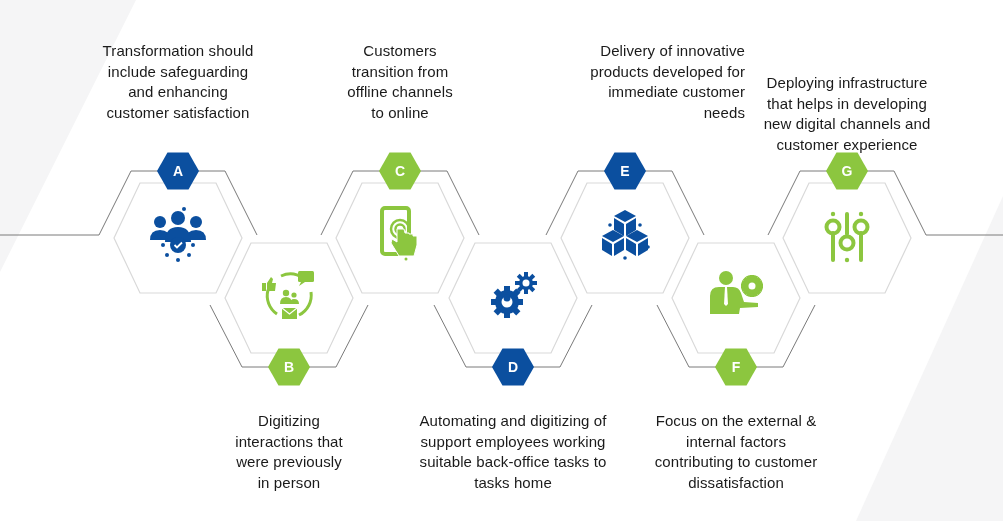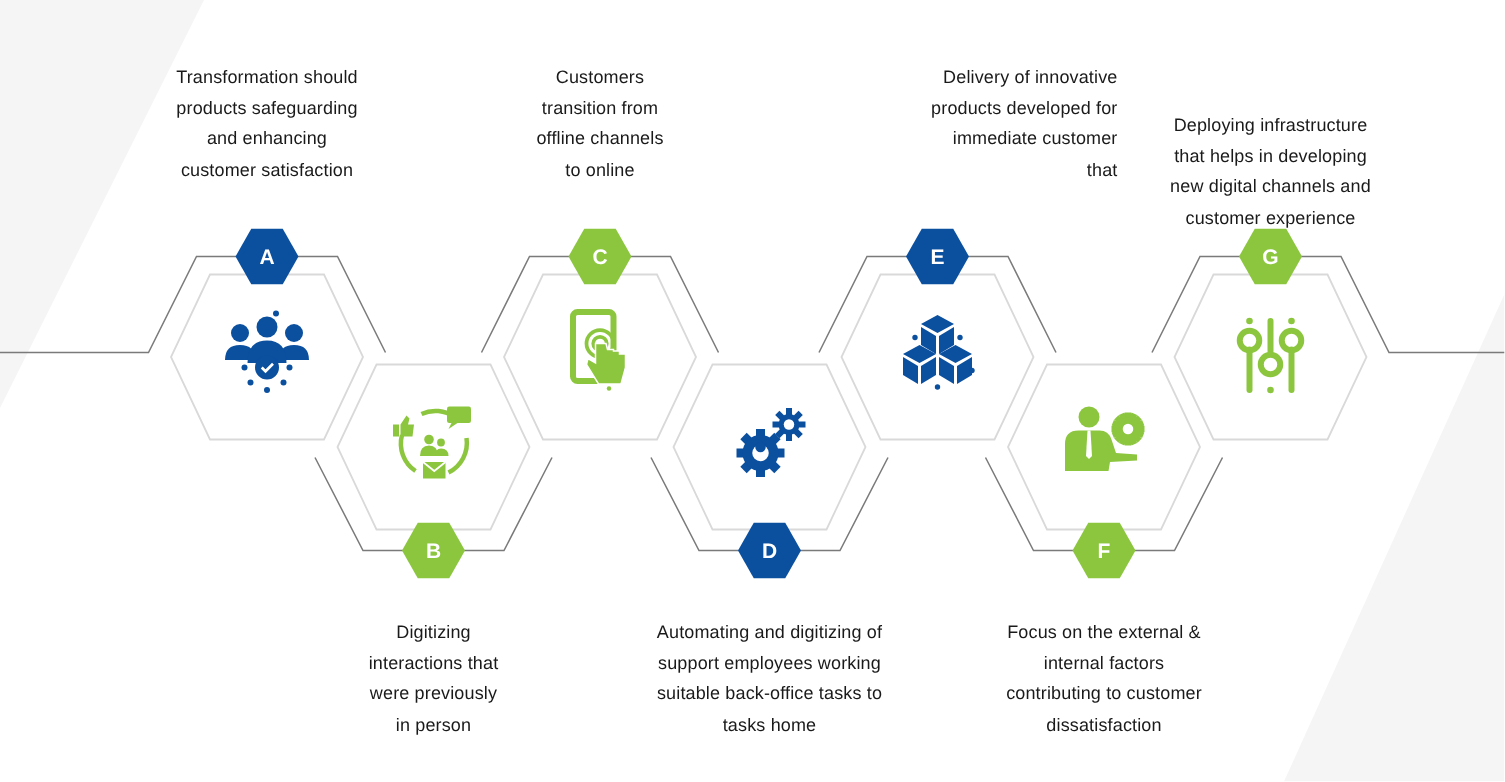--- a/index.html
+++ b/index.html
@@ -1,20 +1,20 @@
 <!DOCTYPE html>
 <html><head>
 <meta charset="utf-8">
 <style>
   html, body { margin: 0; padding: 0; background: #ffffff; }
   body { width: 1003px; height: 521px; position: relative; overflow: hidden;
          font-family: "Liberation Sans", sans-serif; }
   #stage { position: absolute; left: 0; top: 0; width: 1003px; height: 521px; }
   .caption { position: absolute; text-align: center; color: #1a1a1a;
-             font-size: 12px; line-height: 20.5px; letter-spacing: 0.1px; }
+             font-size: 15px; line-height: 20.5px; letter-spacing: 0.1px; }
   .caption span { display: block; white-space: nowrap; }
   .badge-letter { font-family: "Liberation Sans", sans-serif; font-weight: bold;
                   font-size: 14px; fill: #ffffff; }
 </style>
 </head>
 <body>
 
 <div id="stage">
   <svg id="art" width="1003" height="521" viewBox="0 0 1003 521" xmlns="http://www.w3.org/2000/svg">
     <polygon points="0,0 136,0 0,272" fill="#f5f5f6"></polygon>
@@ -158,21 +158,21 @@
             <circle cx="14" cy="-22" r="2.2" fill="#8cc63f"></circle>
           </g>
           <polygon points="836.5,152.5 857.5,152.5 868,171 857.5,189.5 836.5,189.5 826,171" fill="#8cc63f"></polygon>
           <text x="847" y="176" text-anchor="middle" class="badge-letter">G</text>
         </g>
       </g>
   </svg>
   <div id="captions">
       <div class="caption" style="width: 240px; left: 58px; top: 41px;">
         <span>Transformation should</span>
-        <span>products safeguarding</span>
+        <span>include safeguarding</span>
         <span>and enhancing</span>
         <span>customer satisfaction</span>
       </div>
       <div class="caption" style="width: 240px; left: 169px; top: 411px;">
         <span>Digitizing</span>
         <span>interactions that</span>
         <span>were previously</span>
         <span>in person</span>
       </div>
       <div class="caption" style="width: 240px; left: 280px; top: 41px;">
@@ -184,21 +184,21 @@
       <div class="caption" style="width: 240px; left: 393px; top: 411px;">
         <span>Automating  and digitizing of</span>
         <span>support employees working</span>
         <span>suitable back-office tasks to</span>
         <span>tasks home</span>
       </div>
       <div class="caption" style="width: 240px; left: 505px; top: 41px; text-align: right;">
         <span>Delivery of innovative</span>
         <span>products developed for</span>
         <span>immediate customer</span>
-        <span>that</span>
+        <span>needs</span>
       </div>
       <div class="caption" style="width: 240px; left: 616px; top: 411px;">
         <span>Focus on the external &amp;</span>
         <span>internal factors</span>
         <span>contributing to customer</span>
         <span>dissatisfaction</span>
       </div>
       <div class="caption" style="width: 240px; left: 727px; top: 41px; margin-top: 32px;">
         <span>Deploying infrastructure</span>
         <span>that helps in developing</span>

